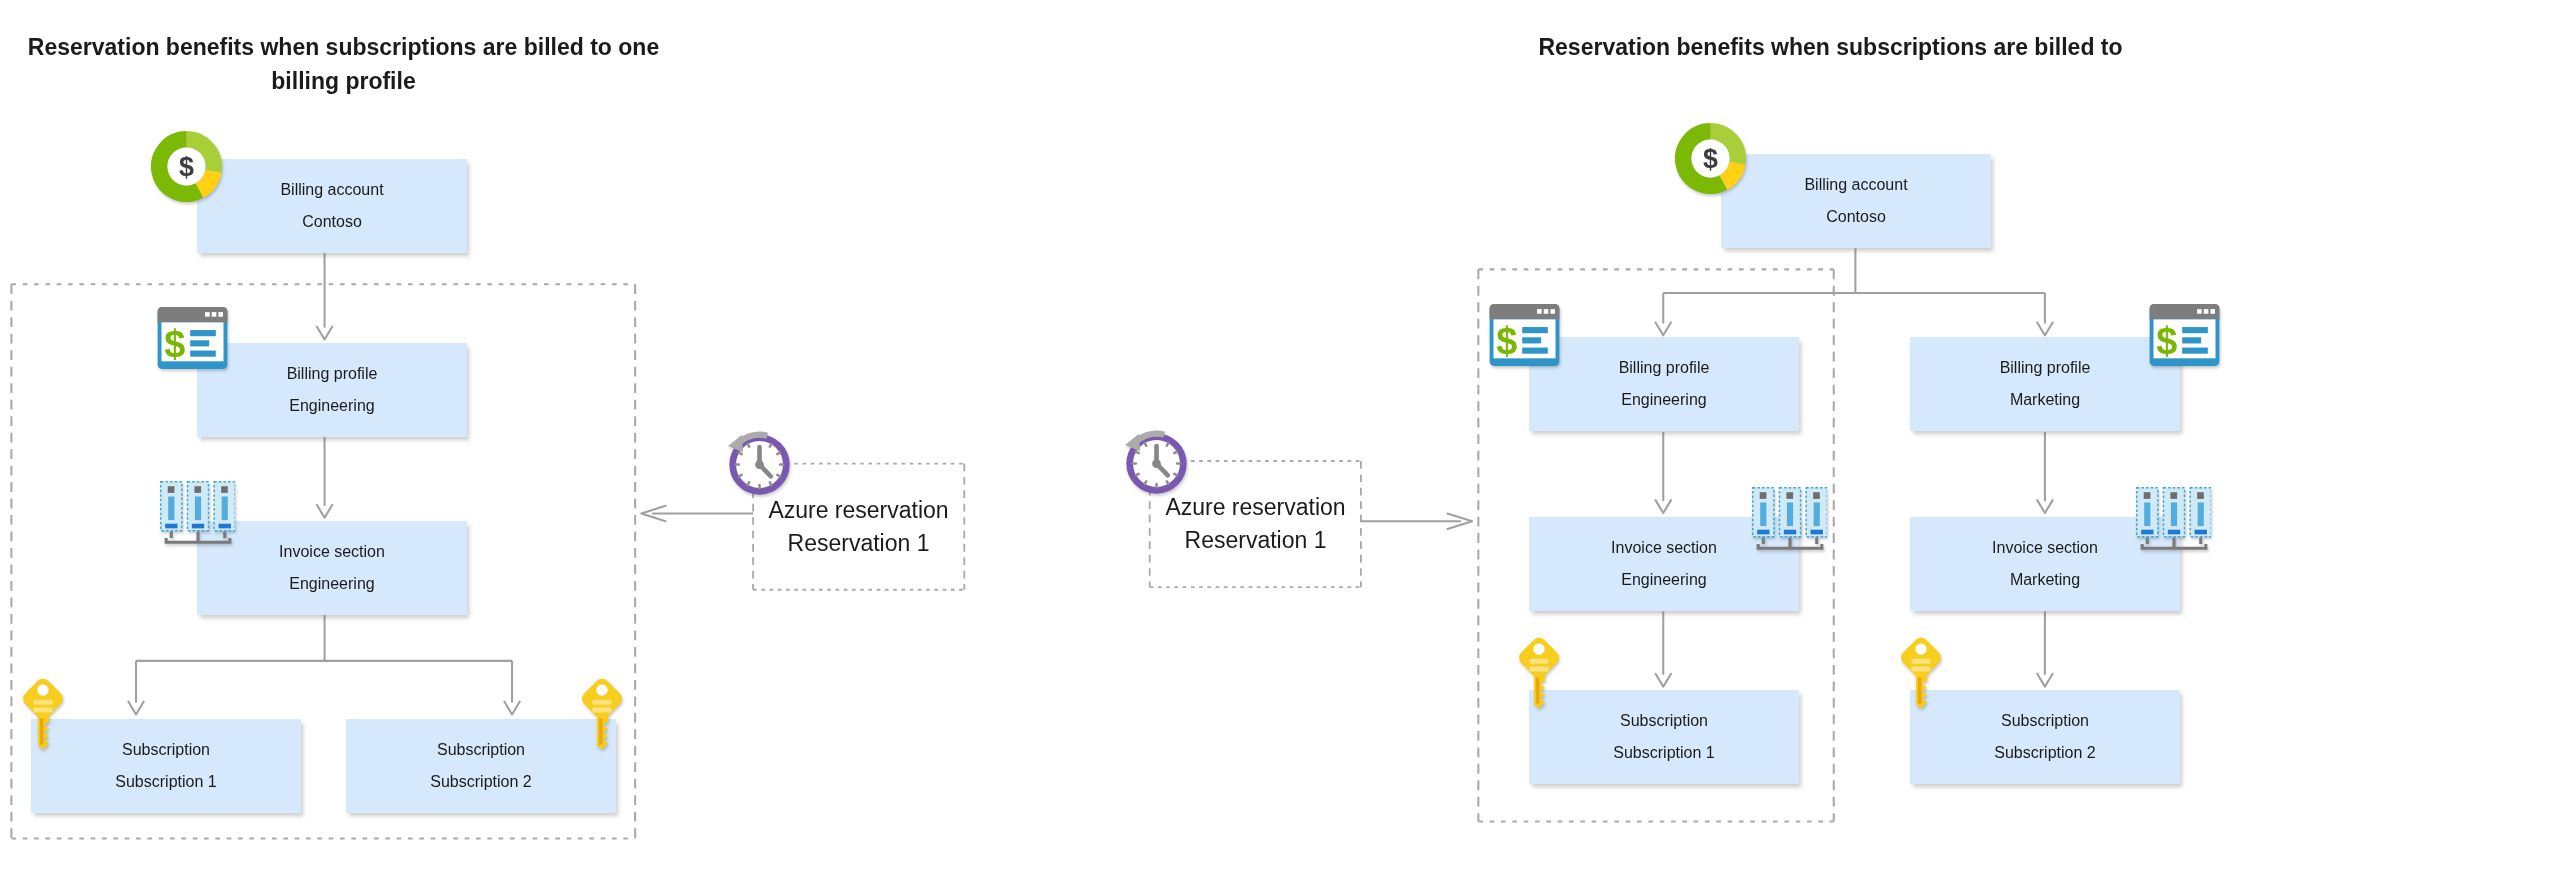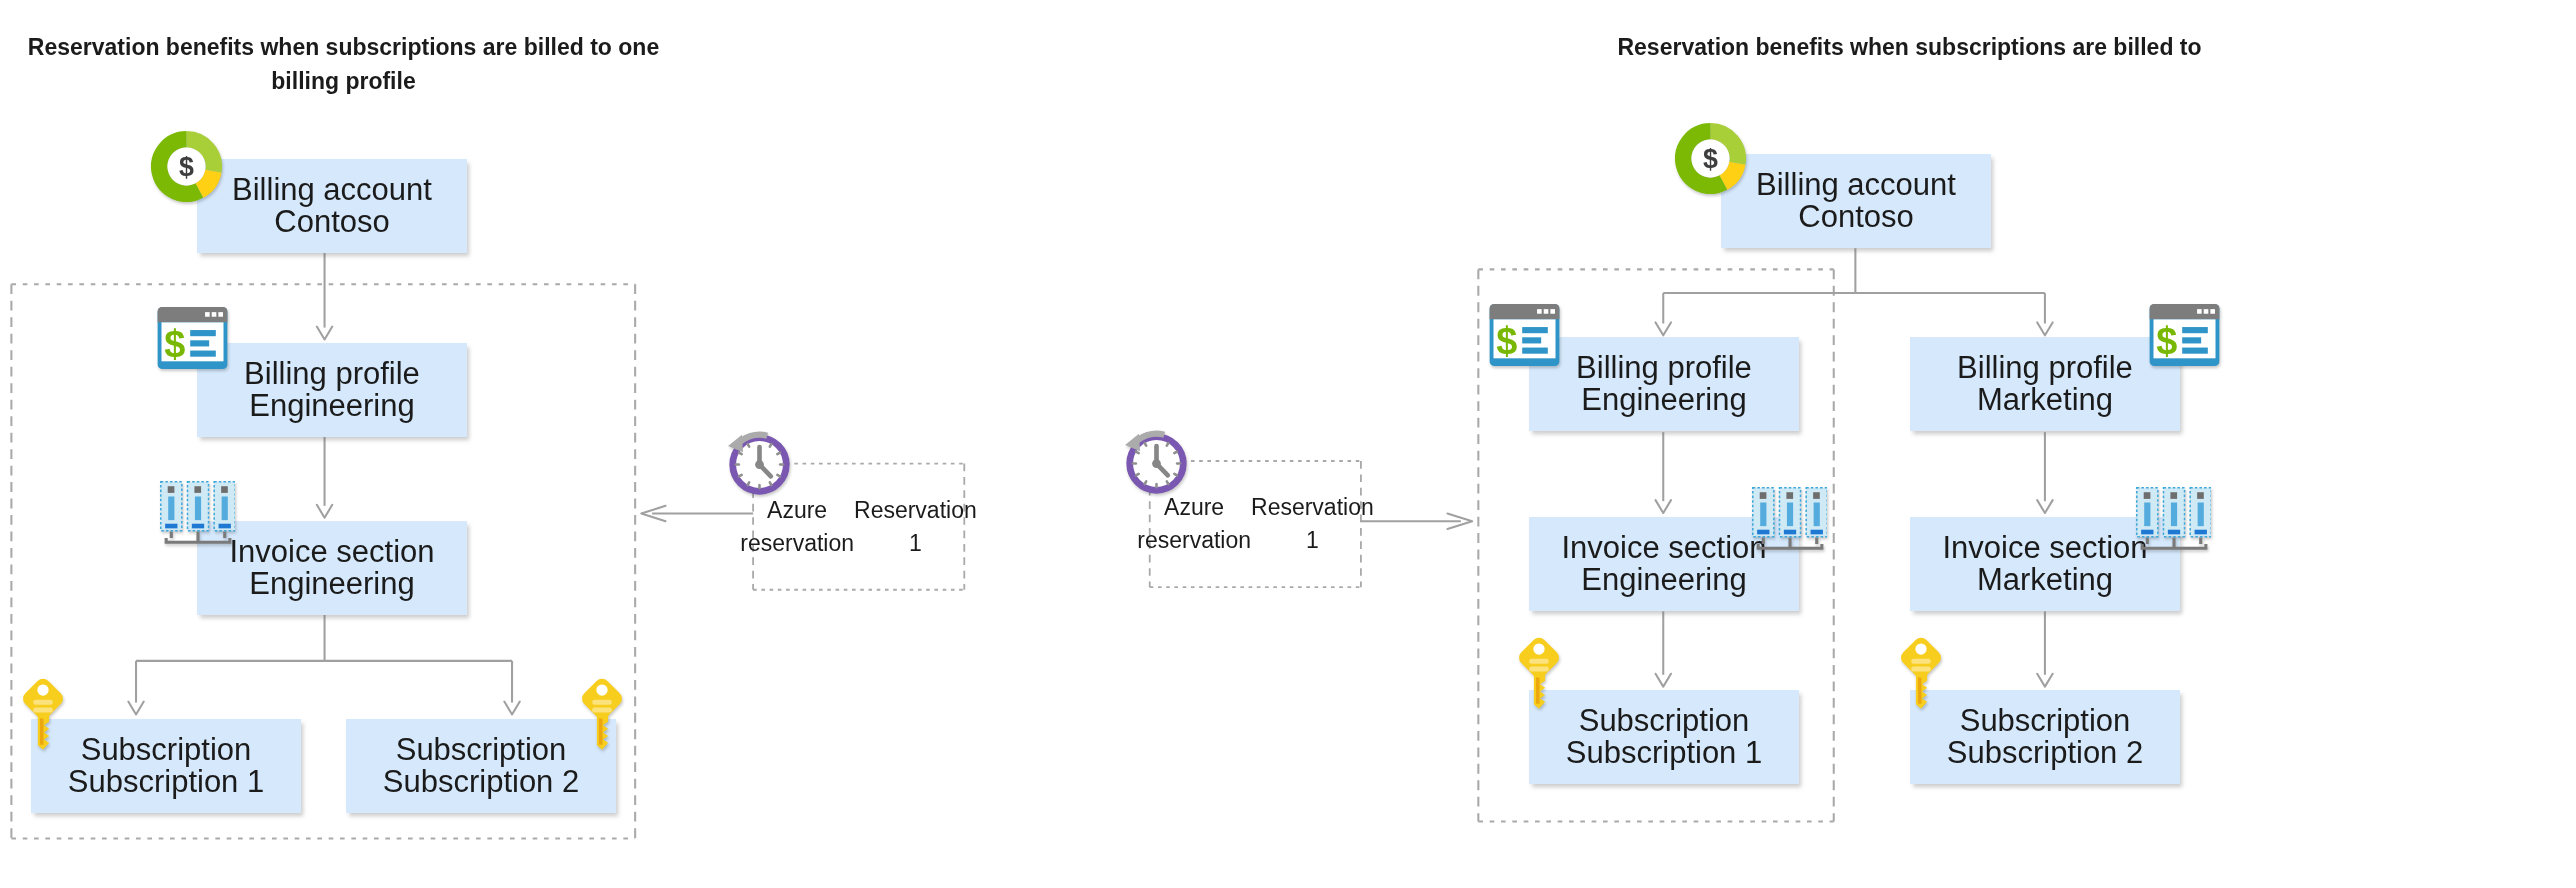--- a/index.html
+++ b/index.html
@@ -31,26 +31,26 @@
     font-family:"Liberation Sans", sans-serif;overflow:hidden;
   }
   .title{
     position:absolute;width:659px;text-align:center;
     font-size:23px;line-height:34px;font-weight:600;color:var(--text);
   }
   .title span{display:block;}
   .node{
     position:absolute;width:270px;height:94px;background:var(--box_fill);
     display:flex;flex-direction:column;align-items:center;justify-content:center;
-    font-size:31px;line-height:32px;color:var(--text);text-align:center;
+    font-size:16px;line-height:32px;color:var(--text);text-align:center;
     box-shadow:3.1px 4.1px 4.1px rgba(110,110,110,0.35);
   }
   .resnode{
     position:absolute;width:211px;height:126px;background:transparent;
-    display:flex;flex-direction:row;align-items:center;justify-content:center;
+    display:flex;flex-direction:column;align-items:center;justify-content:center;
     font-size:23px;line-height:33px;color:var(--text);text-align:center;
   }
   svg.layer{position:absolute;left:0;top:0;width:2592px;height:888px;}
   svg.icon{position:absolute;filter:drop-shadow(1.5px 2.1px 1.5px rgba(0,0,0,0.22));}
   
   .line{stroke:var(--connector);stroke-width:4;fill:none;}
   .head{stroke:var(--connector);stroke-width:4;fill:none;stroke-linecap:round;stroke-linejoin:round;}
   .cont-h{stroke:var(--dashed_border);stroke-width:4;fill:none;stroke-dasharray:9 13;}
   .cont-v{stroke:var(--dashed_border);stroke-width:4;fill:none;stroke-dasharray:19 13;}
   .res-h{stroke:var(--dashed_border);stroke-width:3.5;fill:none;stroke-dasharray:7 9;}
@@ -278,21 +278,21 @@
 <svg class="icon" style="left:19.6px;top:674px;width:46px;height:77px" viewBox="0 0 90 150" width="46" height="77">
     <use href="#i-key"></use>
   </svg>
 <svg class="icon" style="left:579px;top:674px;width:46px;height:77px" viewBox="0 0 90 150" width="46" height="77">
     <use href="#i-key"></use>
   </svg>
 <svg class="icon" style="left:726px;top:430px;width:67px;height:67px" viewBox="0 0 130 130" width="67" height="67">
     <use href="#i-clock"></use>
   </svg>
 
-<div class="title" style="left:1580px;top:30px">
+<div class="title" style="left:1501px;top:30px">
   <span>Reservation benefits when subscriptions are billed to</span>
 </div>
 
 <div class="node" style="left:1721px;top:154px">
   <span>Billing account</span>
   <span>Contoso</span>
 </div>
 <div class="node" style="left:1529px;top:337px">
   <span>Billing profile</span>
   <span>Engineering</span>

